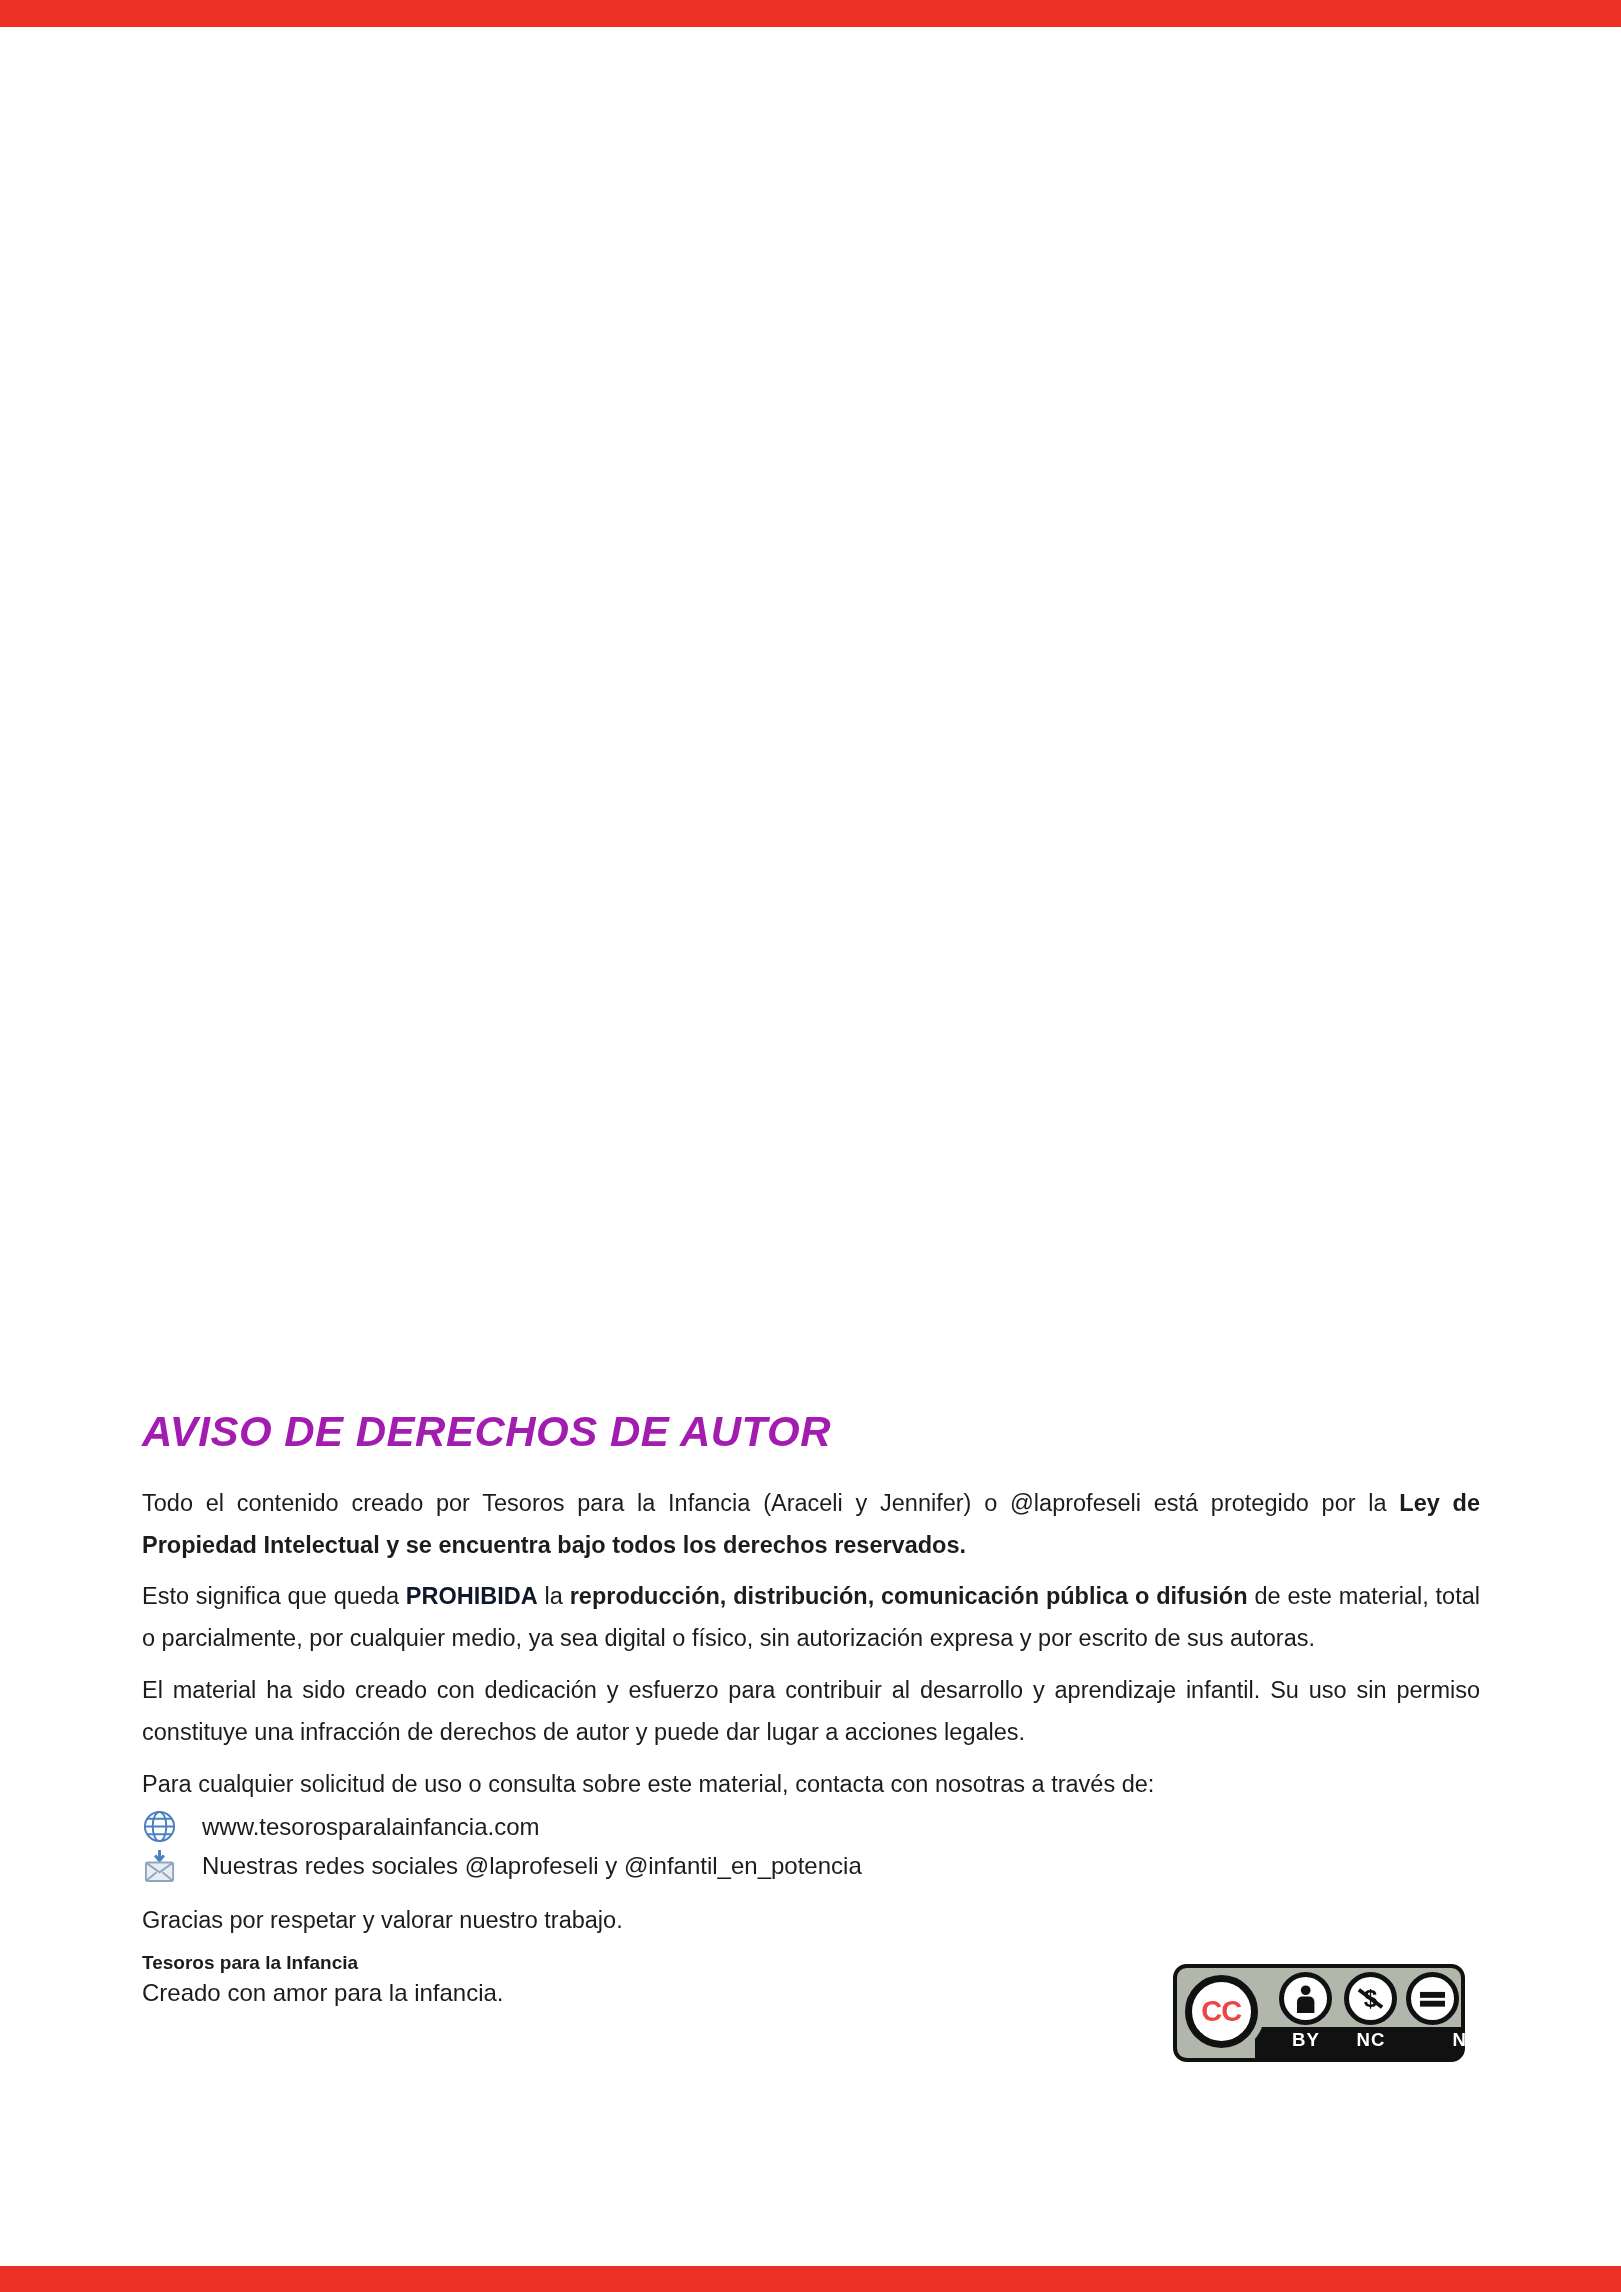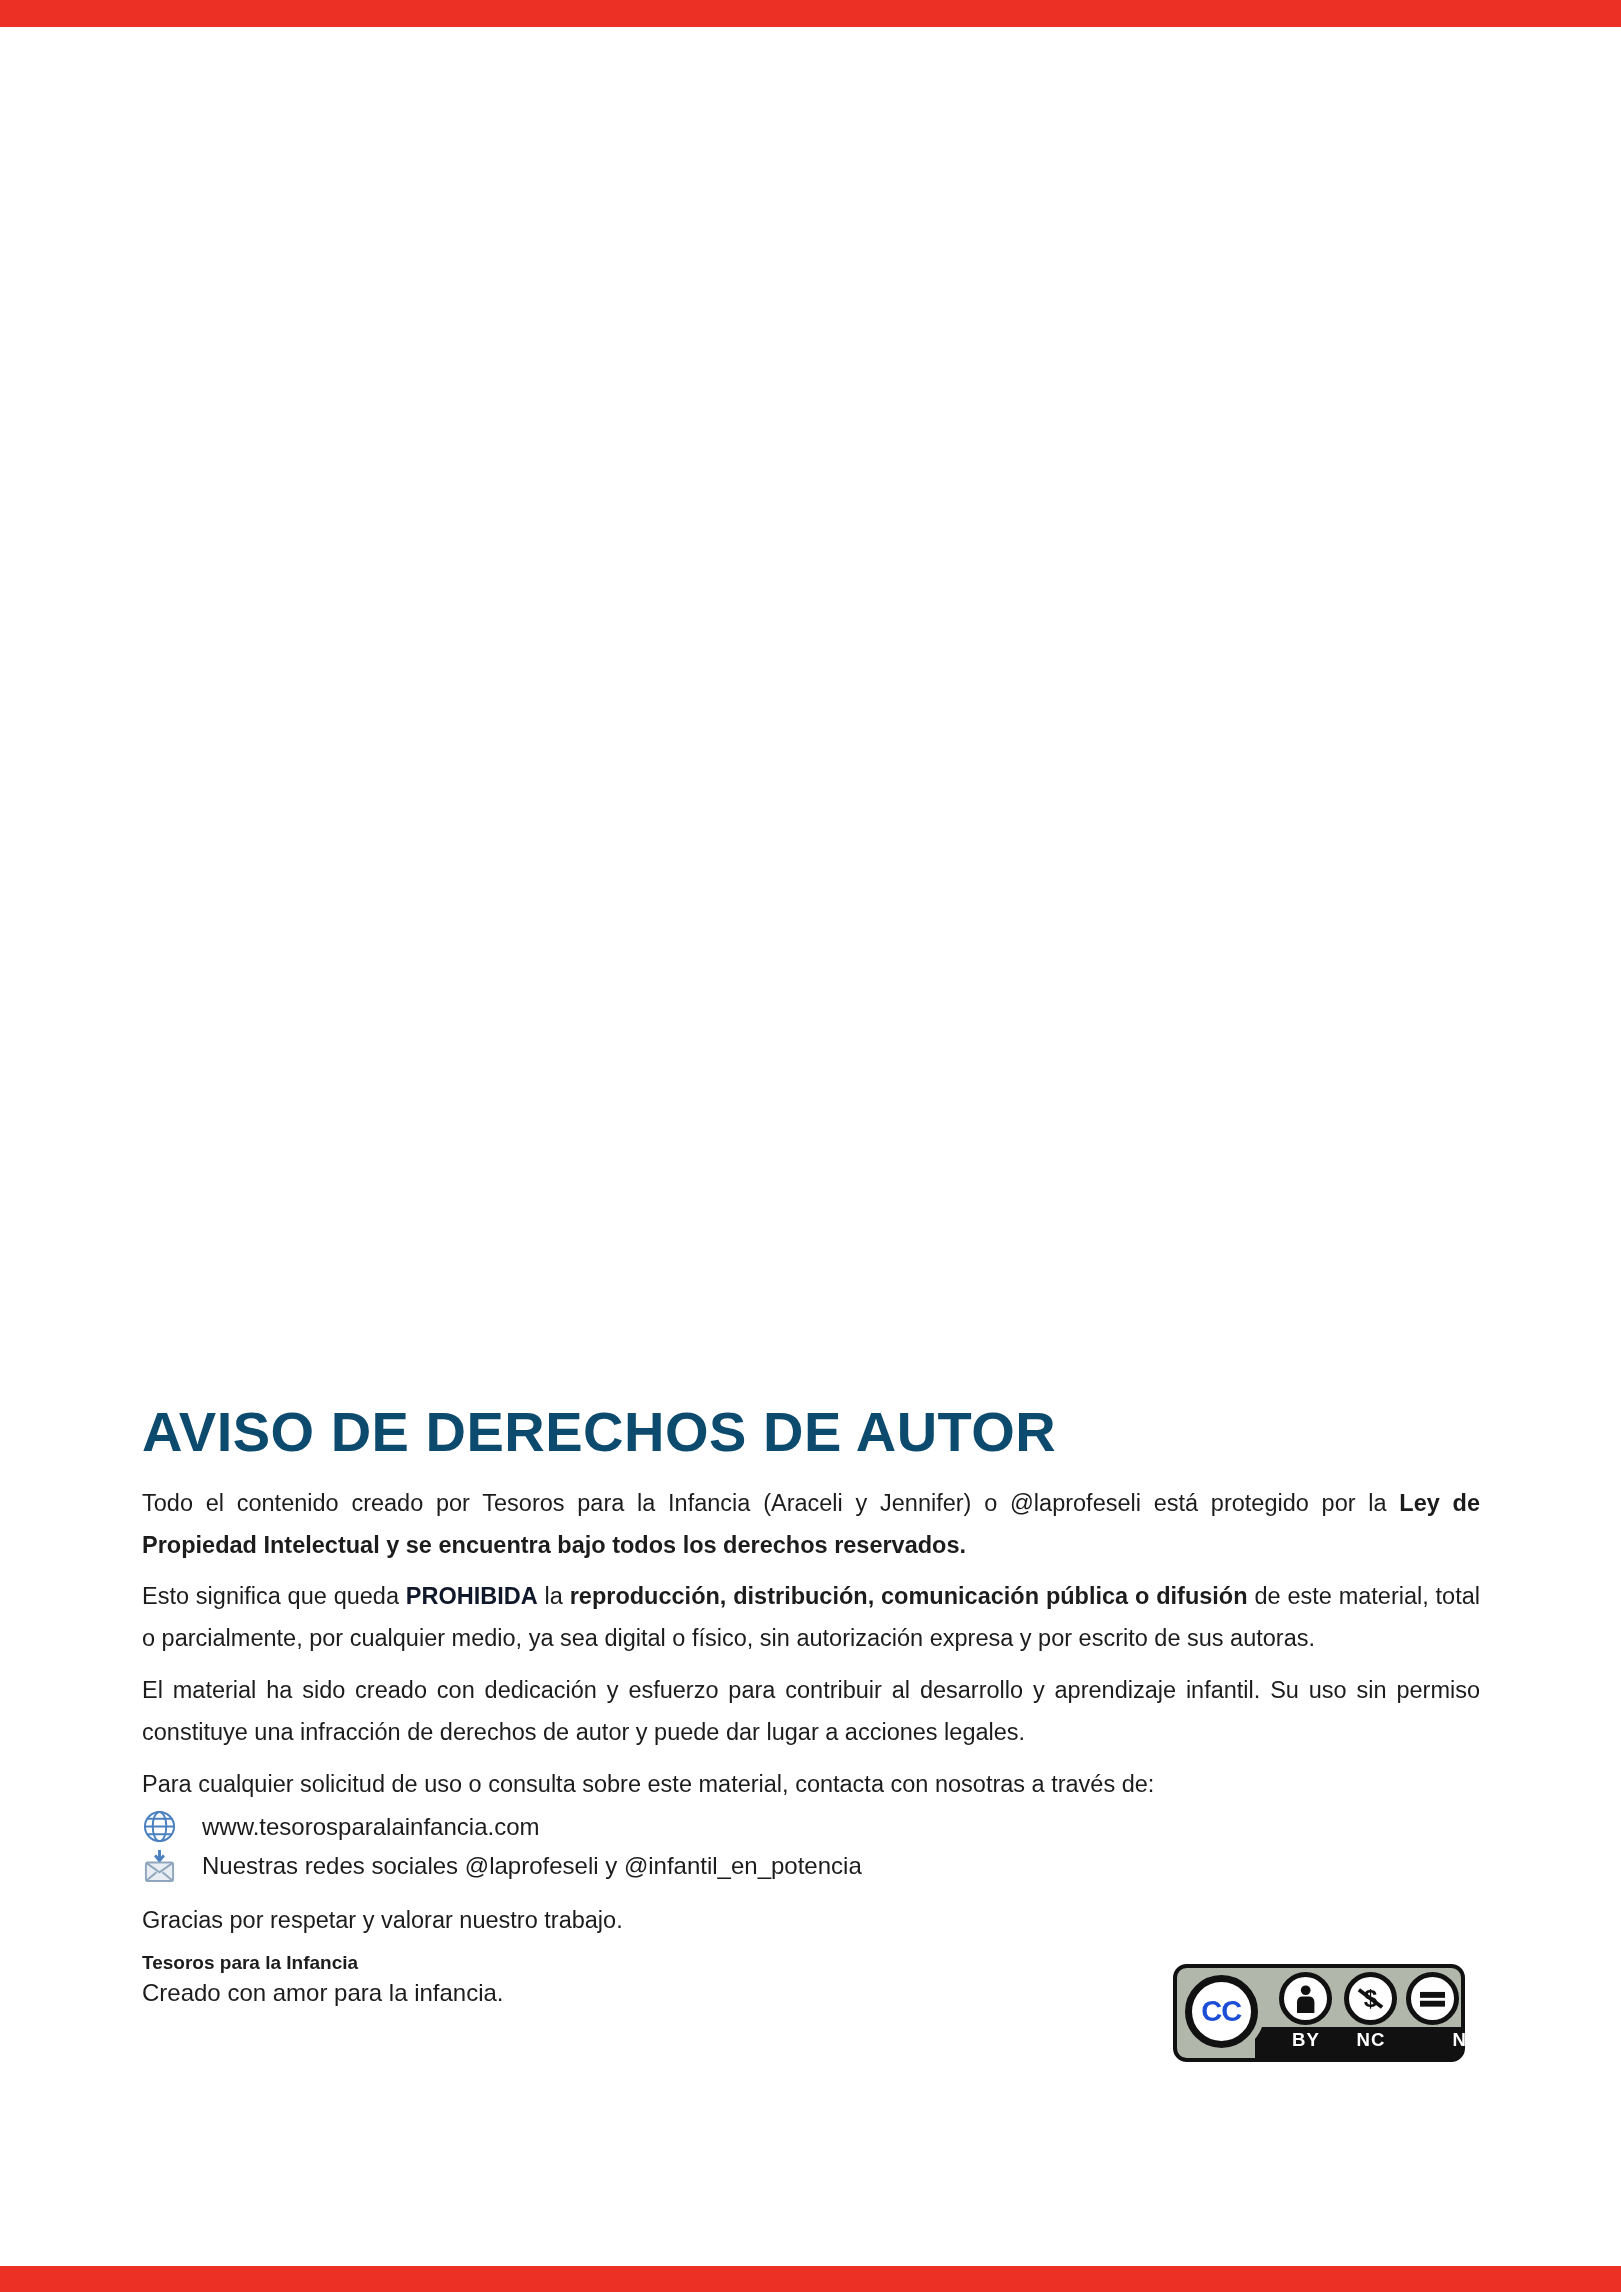--- a/index.html
+++ b/index.html
@@ -5,42 +5,42 @@
   html,body{margin:0;padding:0;}
   body{
     width:1621px;height:2293px;position:relative;background:#ffffff;
     font-family:"Liberation Sans",sans-serif;color:#1c1c1c;overflow:hidden;
   }
   .edge-bar{position:absolute;left:0;width:1621px;height:27.4px;background:#ed3025;}
   .edge-bar.top{top:0;}
   .edge-bar.bottom{bottom:0;}
 
   .content{position:absolute;left:142px;top:1407px;width:1338px;}
-  h1.title{margin:0 0 25.5px 0;font-size:56px;line-height:49px;font-weight:800;color:#0c4a6e;letter-spacing:0.5px;}
+  h1.title{margin:0 0 25.5px 0;font-size:42px;line-height:49px;font-weight:800;color:#a21caf;letter-spacing:0.5px;font-style:italic;}
   p.body{margin:0 0 9.8px 0;font-size:23.5px;line-height:42px;text-align:justify;}
   .b{font-weight:700;}
   .red{color:#0f172a;font-weight:700;}
 
   .contact-line{display:flex;align-items:center;gap:25px;height:39px;font-size:24px;}
   .contact-line .txt{line-height:39px;}
   .icon-wrap{width:35px;display:flex;justify-content:center;align-items:center;}
 
   p.thanks{margin:13.7px 0 0 0;font-size:23.5px;line-height:42px;text-align:left;}
   .signature{margin-top:7.8px;}
   .signature .name{font-size:19px;font-weight:700;line-height:30px;}
   .signature .tagline{font-size:24px;line-height:30px;}
 
   
   .badge{position:absolute;left:1173px;top:1964px;width:292px;height:98px;background:#b2b7ab;
          border:4.9px solid #111;border-radius:13.7px;box-sizing:border-box;}
   .badge-strip{position:absolute;left:78px;right:0;bottom:0;height:31px;background:#111;
                border-bottom-right-radius:7.8px;}
   .cc-circle{position:absolute;left:7.8px;top:6.9px;width:59px;height:59px;border:7.8px solid #111;border-radius:50%;
              background:#fff;box-shadow:0 0 0 6.9px #b2b7ab;display:flex;align-items:center;justify-content:center;
-             font-size:29px;font-weight:800;color:#1d4ed8;letter-spacing:-1px;}
+             font-size:29px;font-weight:800;color:#ef4444;letter-spacing:-1px;}
   .mini{position:absolute;top:3.9px;width:43px;height:43px;border:5.9px solid #111;border-radius:50%;
         background:#fff;display:flex;align-items:center;justify-content:center;}
   .mini.by{left:102px;} .mini.nc{left:167px;} .mini.nd{left:229px;}
   .strip-label{position:absolute;top:61px;transform:translateX(-50%);color:#fff;font-weight:700;
                font-size:18.6px;letter-spacing:1px;}
   .strip-label.by{left:129px;} .strip-label.nc{left:194px;} .strip-label.nd{left:250px;margin-left:40px;}
 </style>
 </head>
 <body>
 

